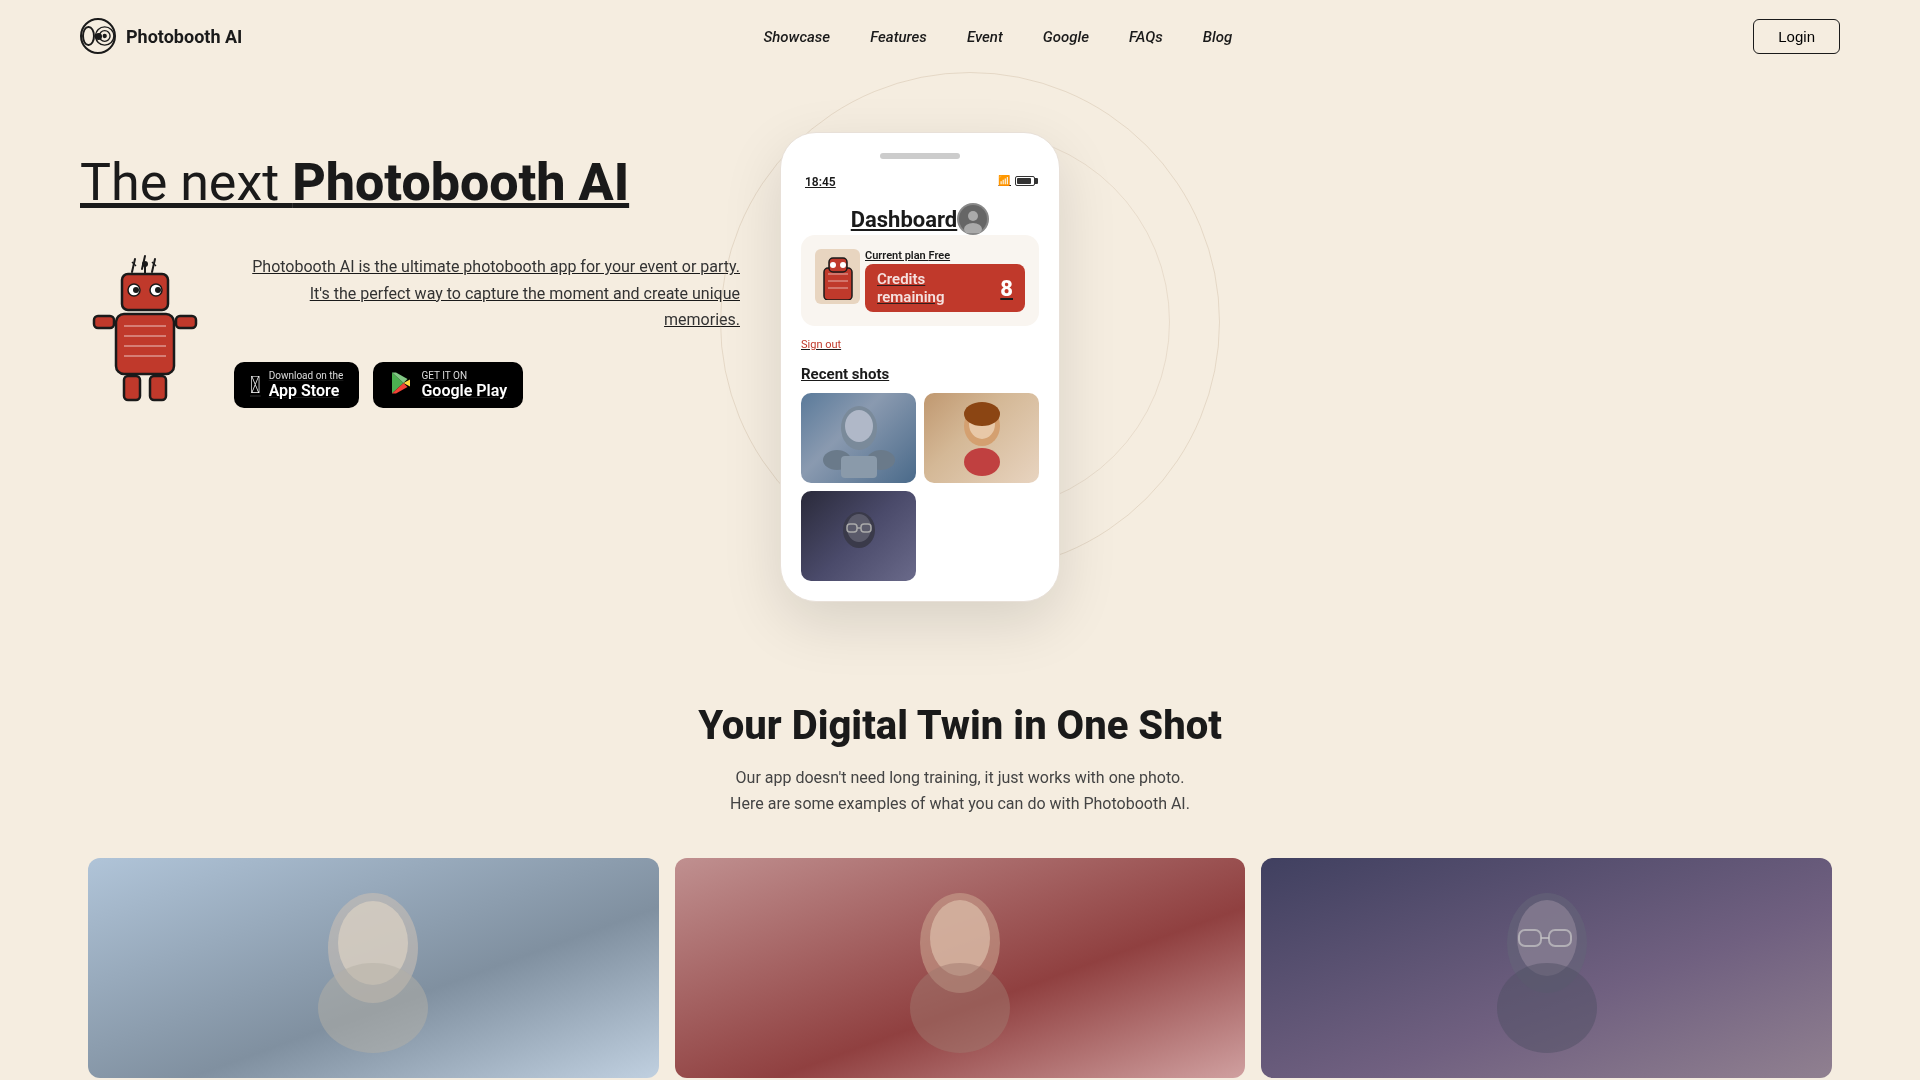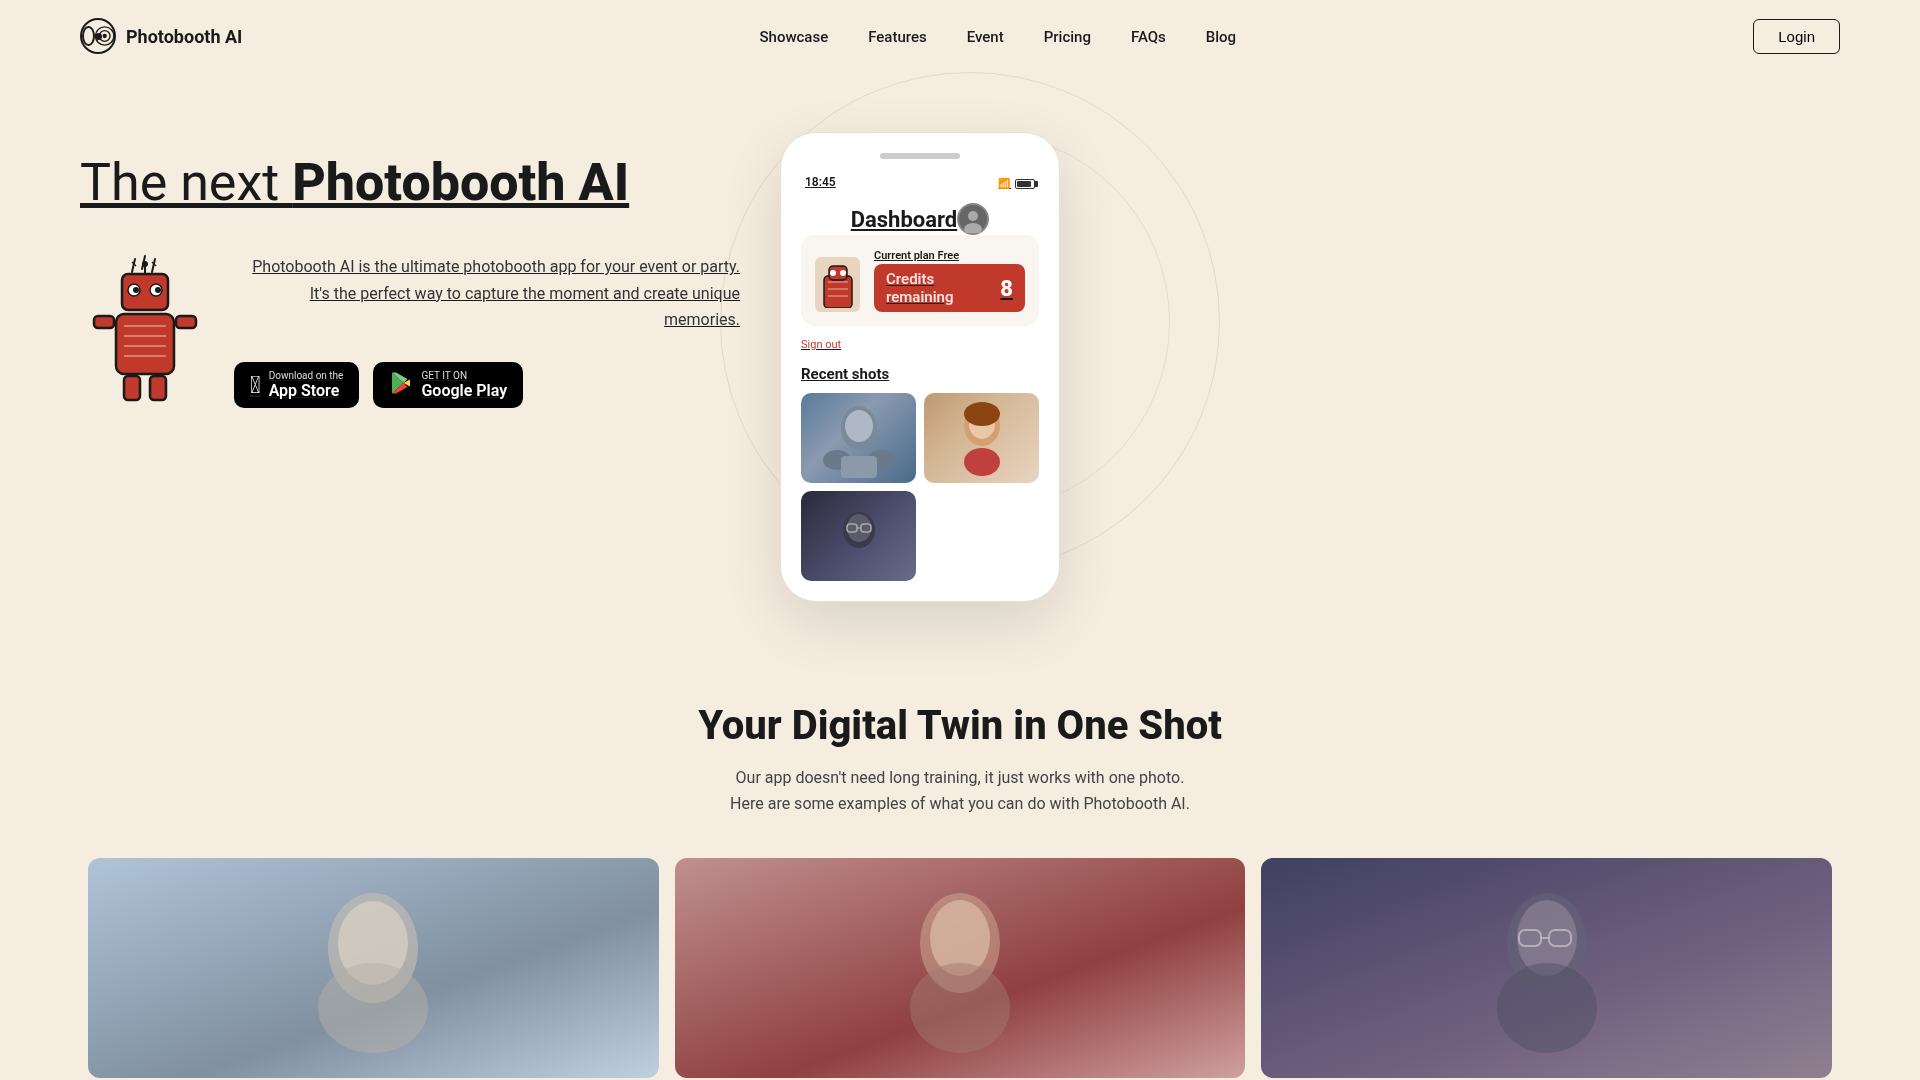--- a/index.html
+++ b/index.html
@@ -58,20 +58,21 @@
       display: flex;
       align-items: center;
       gap: 40px;
       list-style: none;
     }
     .nav-links a {
       text-decoration: none;
       color: #1a1a1a;
       font-size: 15px;
       font-weight: 500;
+      font-style: italic;
     }
     .login-btn {
       border: 1.5px solid #1a1a1a;
       background: transparent;
       padding: 8px 24px;
       border-radius: 6px;
       font-size: 15px;
       font-weight: 500;
       cursor: pointer;
     }
@@ -202,21 +203,21 @@
     .phone-notch {
       width: 80px;
       height: 6px;
       background: #ccc;
       border-radius: 3px;
       margin: 0 auto 16px auto;
     }
     .phone-status-bar {
       display: flex;
       justify-content: space-between;
-      align-items: flex-end;
+      align-items: flex-start;
       font-size: 12px;
       font-weight: 600;
       margin-bottom: 14px;
       padding: 0 4px;
     }
     .phone-status-icons {
       display: flex;
       align-items: center;
       gap: 4px;
       font-size: 10px;
@@ -266,22 +267,22 @@
       align-items: center;
       justify-content: center;
       font-size: 16px;
     }
     .phone-plan-card {
       background: #f9f5f0;
       border-radius: 14px;
       padding: 14px;
       margin-bottom: 12px;
       display: flex;
-      align-items: flex-end;
-      gap: 14px;
+      align-items: flex-start;
+      gap: 5px;
     }
     .phone-robot-thumb {
       width: 45px;
       height: 55px;
       flex-shrink: 0;
       background: #e8d5c0;
       border-radius: 6px;
       display: flex;
       align-items: center;
       justify-content: center;
@@ -413,21 +414,21 @@
         <circle cx="18" cy="18" r="10" fill="none" stroke="#1a1a1a" stroke-width="2.5"></circle>
         <circle cx="18" cy="18" r="4" fill="#1a1a1a"></circle>
       </svg>
     </div>
     <span>Photobooth AI</span>
   </div>
   <ul class="nav-links">
     <li><a href="#showcase">Showcase</a></li>
     <li><a href="#features">Features</a></li>
     <li><a href="#event">Event</a></li>
-    <li><a href="#pricing">Pricing</a></li>
+    <li><a href="#pricing">Google</a></li>
     <li><a href="#faqs">FAQs</a></li>
     <li><a href="#blog">Blog</a></li>
   </ul>
   <button class="login-btn">Login</button>
 </nav>
 
 <section class="hero">
   <div class="hero-left">
     <h1 class="hero-title">
       <span>The next </span><strong>Photobooth AI</strong><br>

